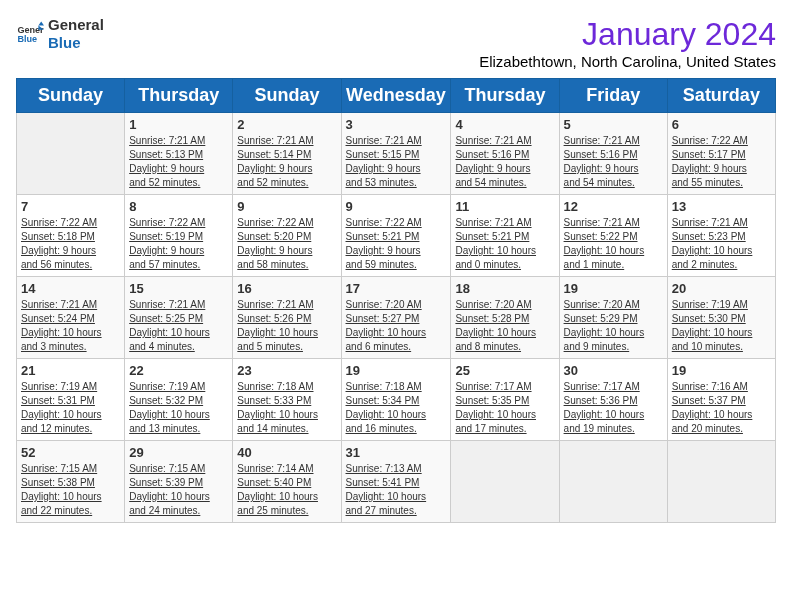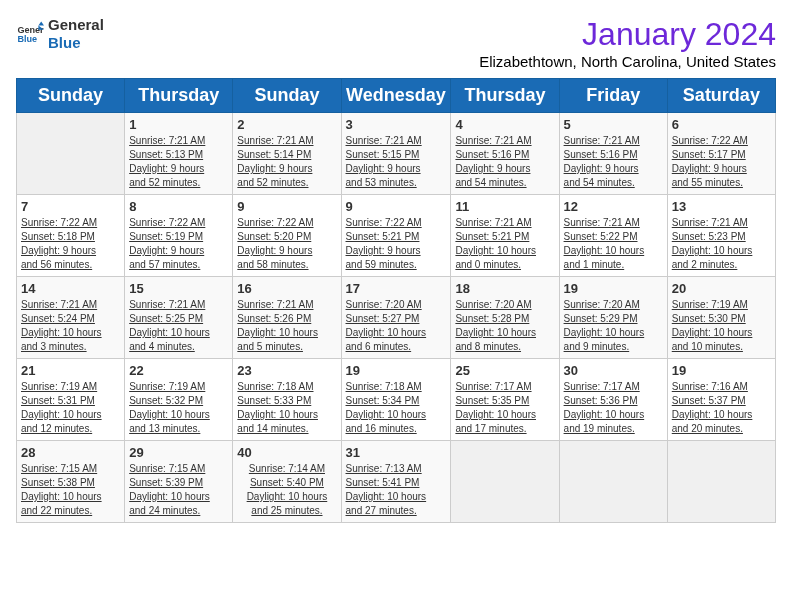--- a/index.html
+++ b/index.html
@@ -307,36 +307,36 @@
         <td>
           <span class="day-number">19</span>
           <div class="day-content" style="white-space: pre-line;">Sunrise: 7:16 AM
 Sunset: 5:37 PM
 Daylight: 10 hours
 and 20 minutes.</div>
         </td>
       </tr>
       <tr>
         <td>
-          <span class="day-number">28</span>
+          <span class="day-number">52</span>
           <div class="day-content" style="white-space: pre-line;">Sunrise: 7:15 AM
 Sunset: 5:38 PM
 Daylight: 10 hours
 and 22 minutes.</div>
         </td>
         <td>
           <span class="day-number">29</span>
           <div class="day-content" style="white-space: pre-line;">Sunrise: 7:15 AM
 Sunset: 5:39 PM
 Daylight: 10 hours
 and 24 minutes.</div>
         </td>
         <td>
           <span class="day-number">40</span>
-          <div class="day-content" style="white-space: pre-line; text-align: center;">Sunrise: 7:14 AM
+          <div class="day-content" style="white-space: pre-line;">Sunrise: 7:14 AM
 Sunset: 5:40 PM
 Daylight: 10 hours
 and 25 minutes.</div>
         </td>
         <td>
           <span class="day-number">31</span>
           <div class="day-content" style="white-space: pre-line;">Sunrise: 7:13 AM
 Sunset: 5:41 PM
 Daylight: 10 hours
 and 27 minutes.</div>

